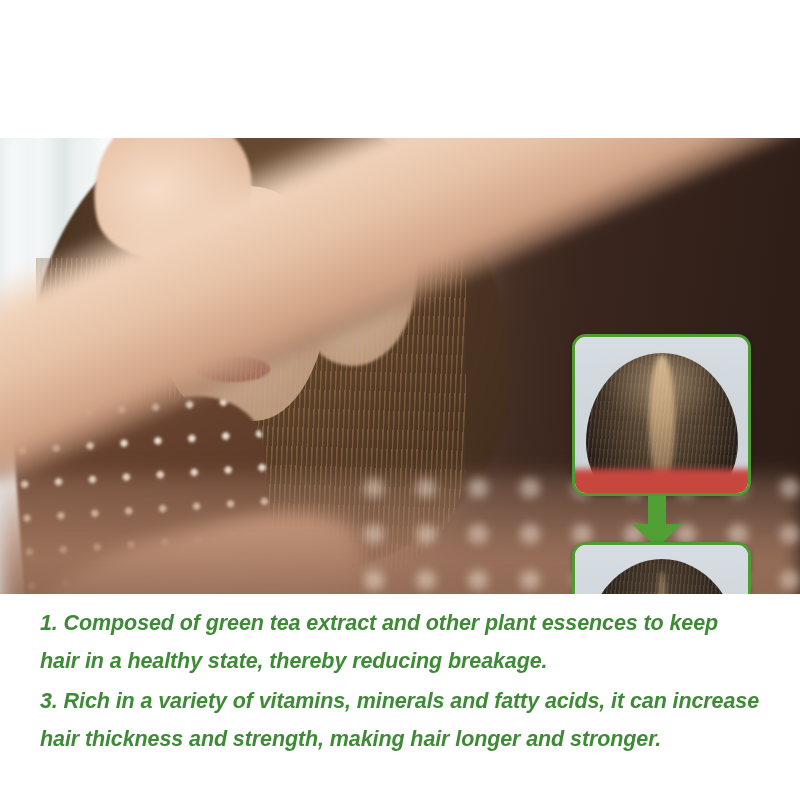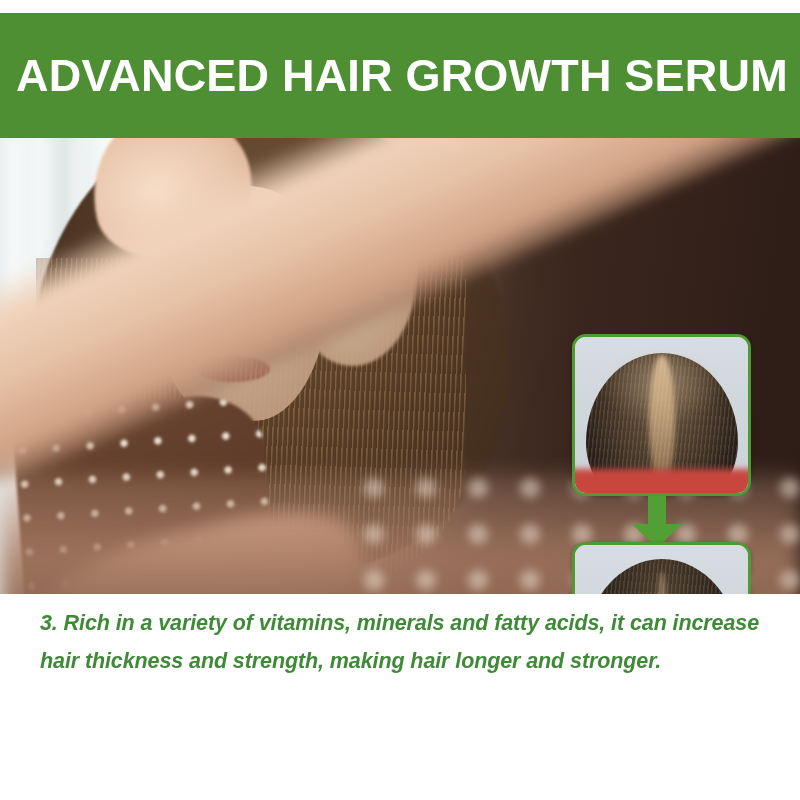--- a/index.html
+++ b/index.html
@@ -361,23 +361,20 @@
     font-size: 21.5px;
     line-height: 38px;
     letter-spacing: -0.1px;
   }
 </style>
 </head>
 <body>
 
 <div class="page">
 
-  <div class="banner">
-    <div class="banner-title">ADVANCED HAIR GROWTH SERUM</div>
-  </div>
 
   <div class="hero">
     <div class="hero-bg"></div>
     <div class="mullion m1"></div>
     <div class="mullion m2"></div>
     <div class="mullion m3"></div>
     <div class="mullion m4"></div>
 
     <div class="hair-mass"></div>
     <div class="face"></div>
@@ -414,16 +411,17 @@
     <div class="panel panel-after">
       <div class="scalp"></div>
       <div class="head head-after"></div>
       <div class="part part-after"></div>
       <div class="strandsp"></div>
 
     </div>
   </div>
 
   <div class="copy">
+    <p>1. Composed of green tea extract and other plant essences to keep hair in a healthy state, thereby reducing breakage.</p>
     <p>3. Rich in a variety of vitamins, minerals and fatty acids, it can increase hair thickness and strength, making hair longer and stronger.</p>
   </div>
 
 </div>
 
 </body></html>

